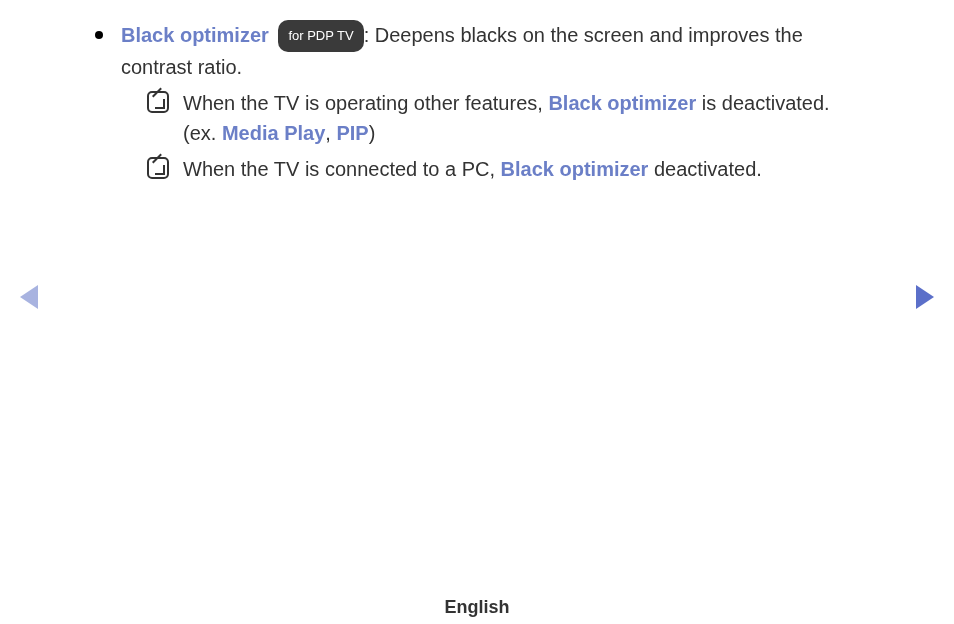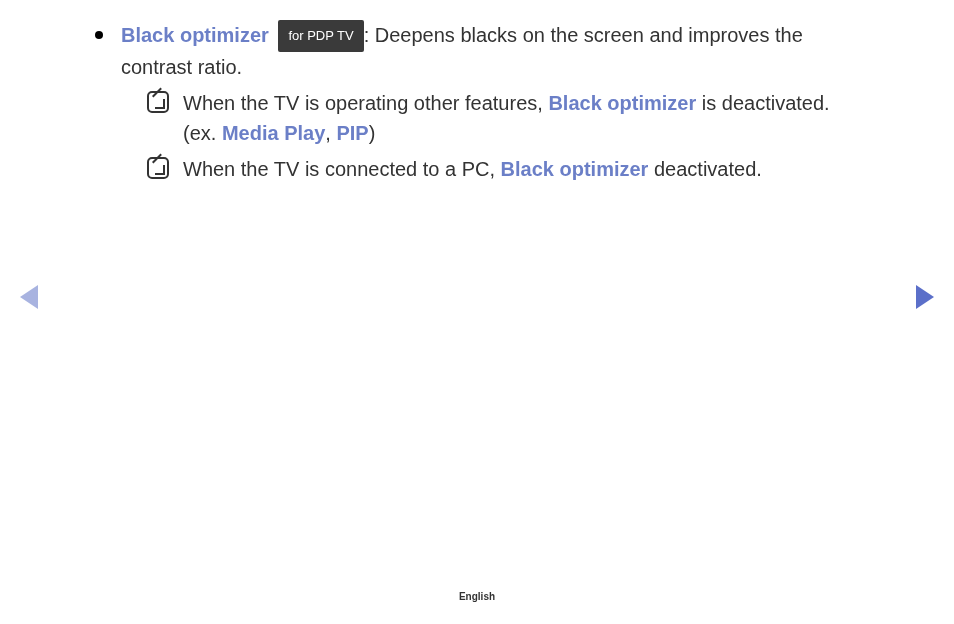--- a/index.html
+++ b/index.html
@@ -36,21 +36,21 @@
   .feature-name {
     color: #6b7fc7;
     font-weight: bold;
   }
   .badge {
     display: inline-block;
     background: #3a3a3a;
     color: #fff;
     font-size: 13px;
     padding: 1px 10px;
-    border-radius: 2px;
+    border-radius: 10px;
     vertical-align: 2px;
     font-weight: normal;
     margin-left: 4px;
   }
   .note-block {
     margin-left: 26px;
   }
   .note {
     display: flex;
     margin-top: 6px;
@@ -110,24 +110,24 @@
     border-right: 18px solid #a8b3e0;
   }
   .nav-right {
     right: 20px;
     border-top: 12px solid transparent;
     border-bottom: 12px solid transparent;
     border-left: 18px solid #5b6fc9;
   }
   .footer {
     position: absolute;
-    bottom: 22px;
+    bottom: 6px;
     width: 100%;
     text-align: center;
-    font-size: 10px;
+    font-size: 18px;
     color: #333;
     font-weight: bold;
   }
 </style>
 </head>
 <body>
 
 <div class="content">
   <div class="bullet-item">
     <div class="bullet"></div>

